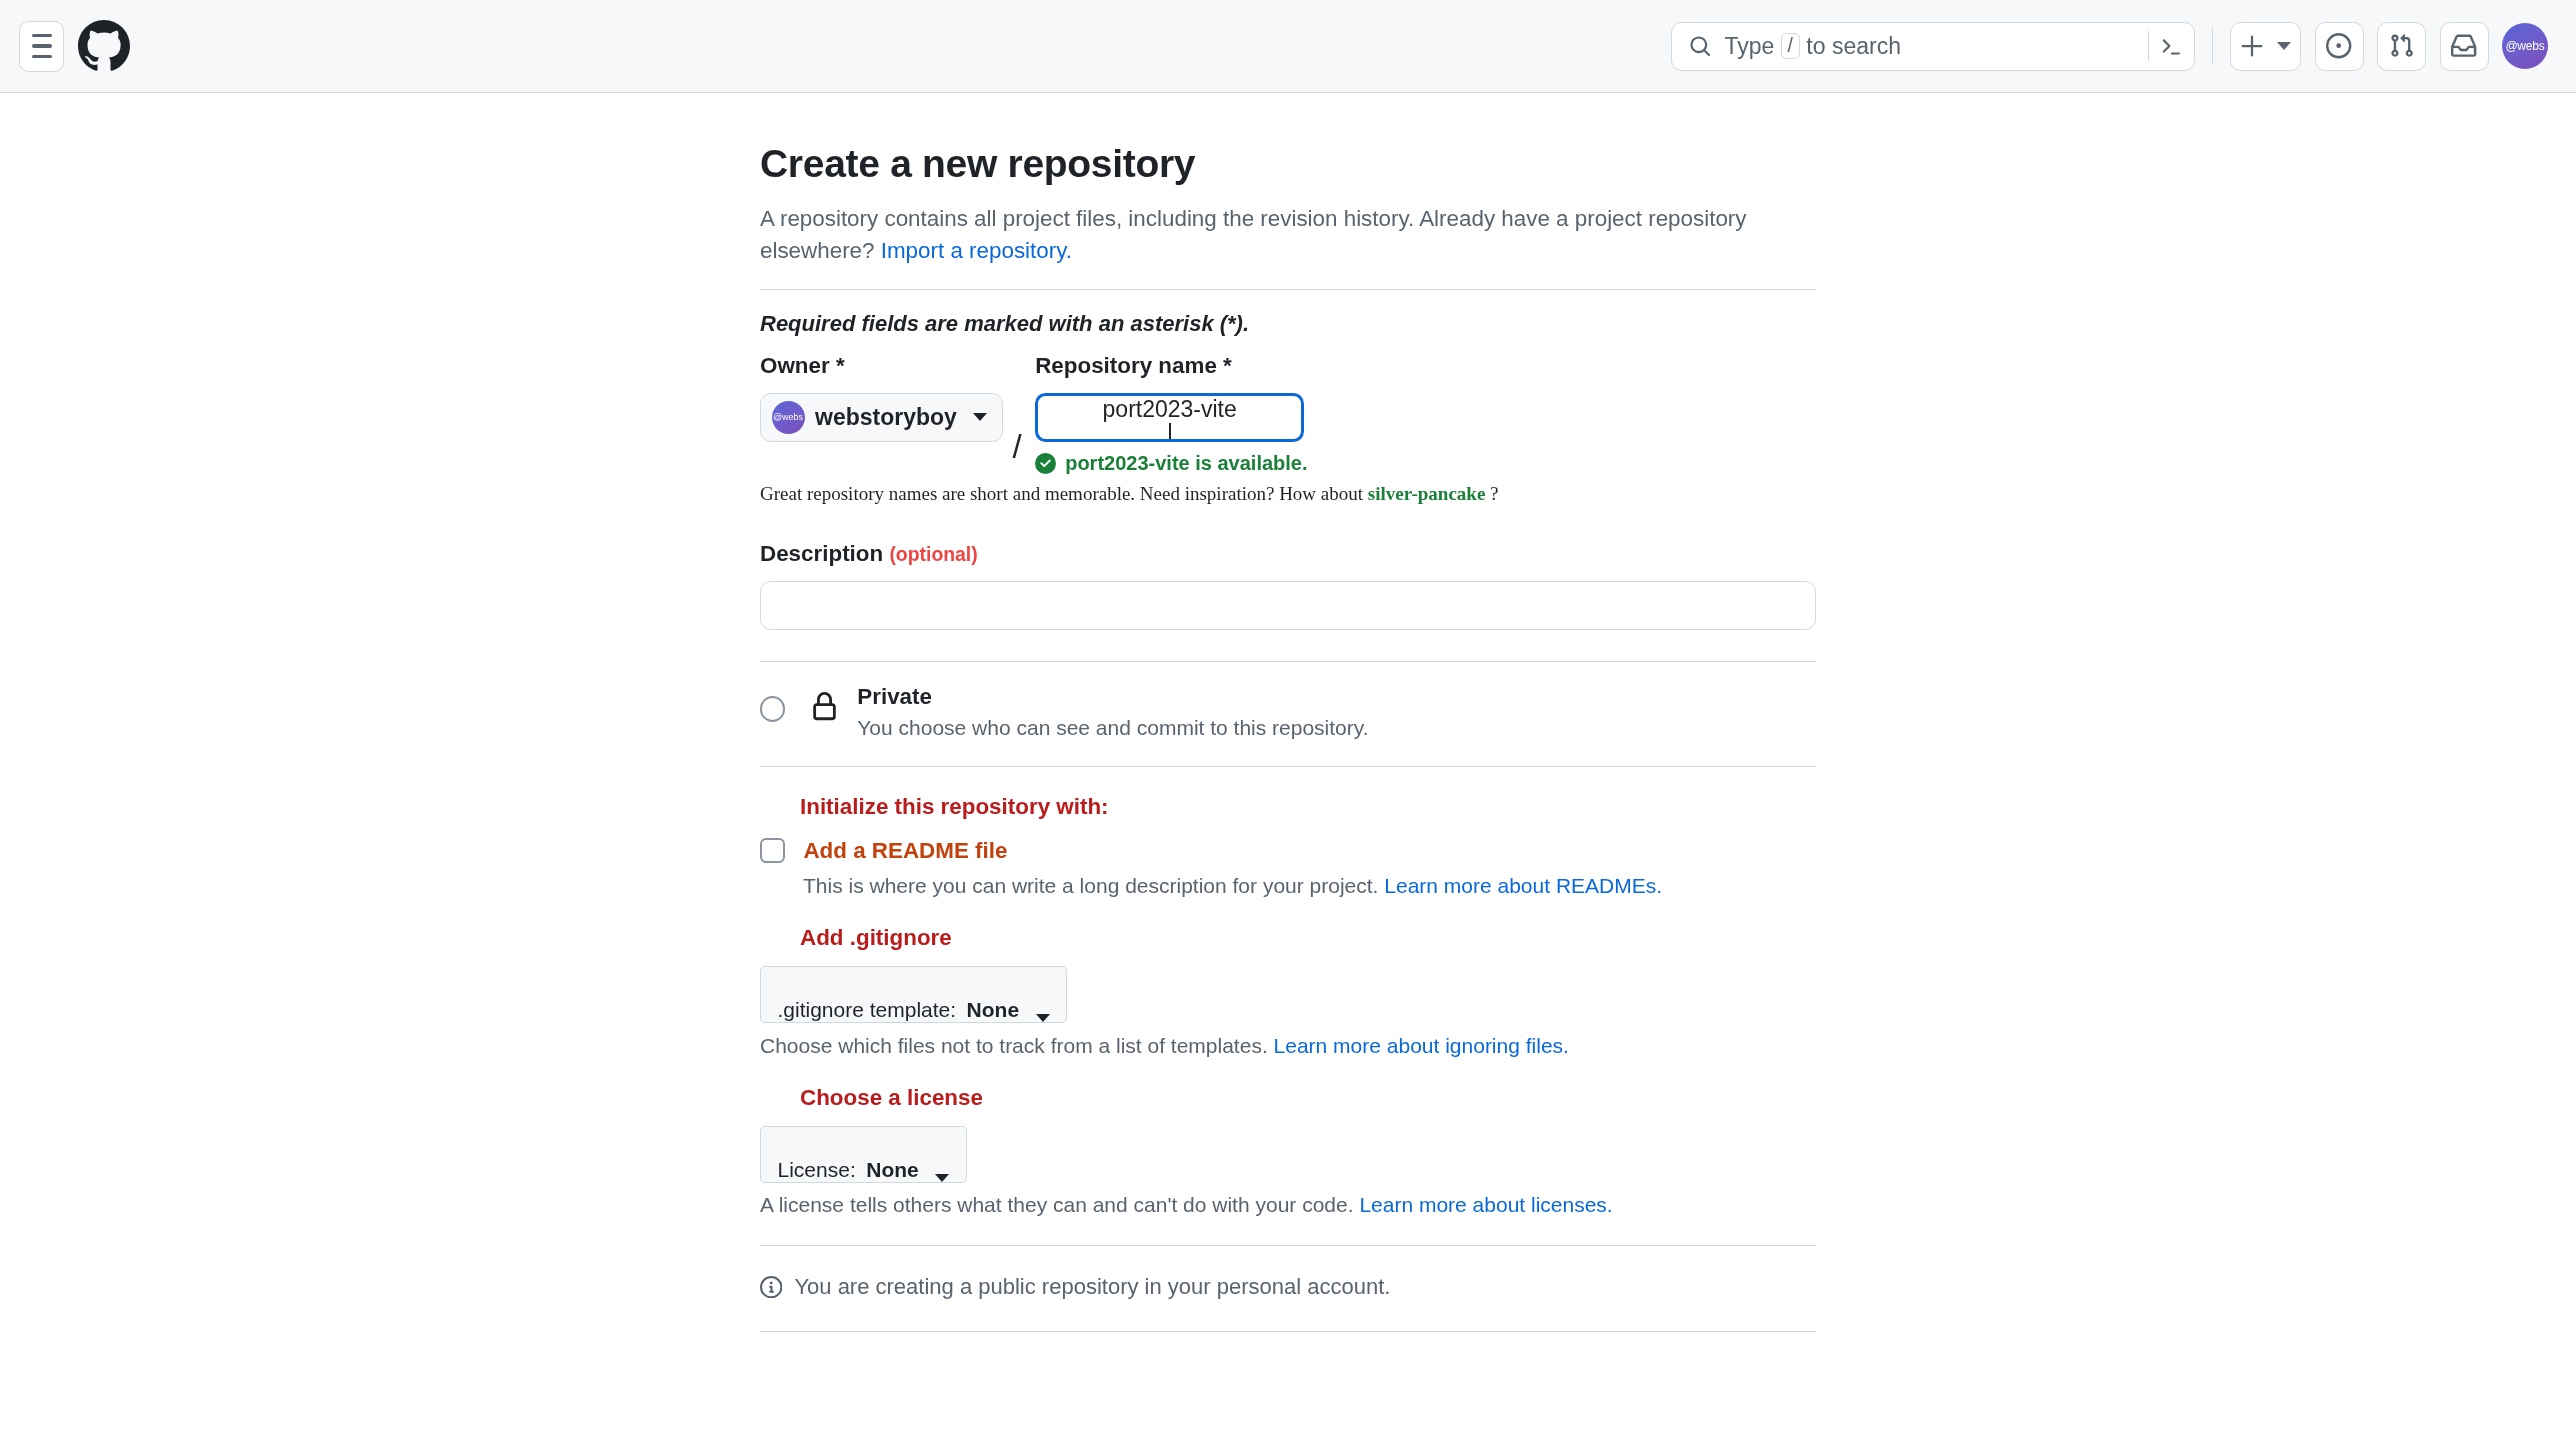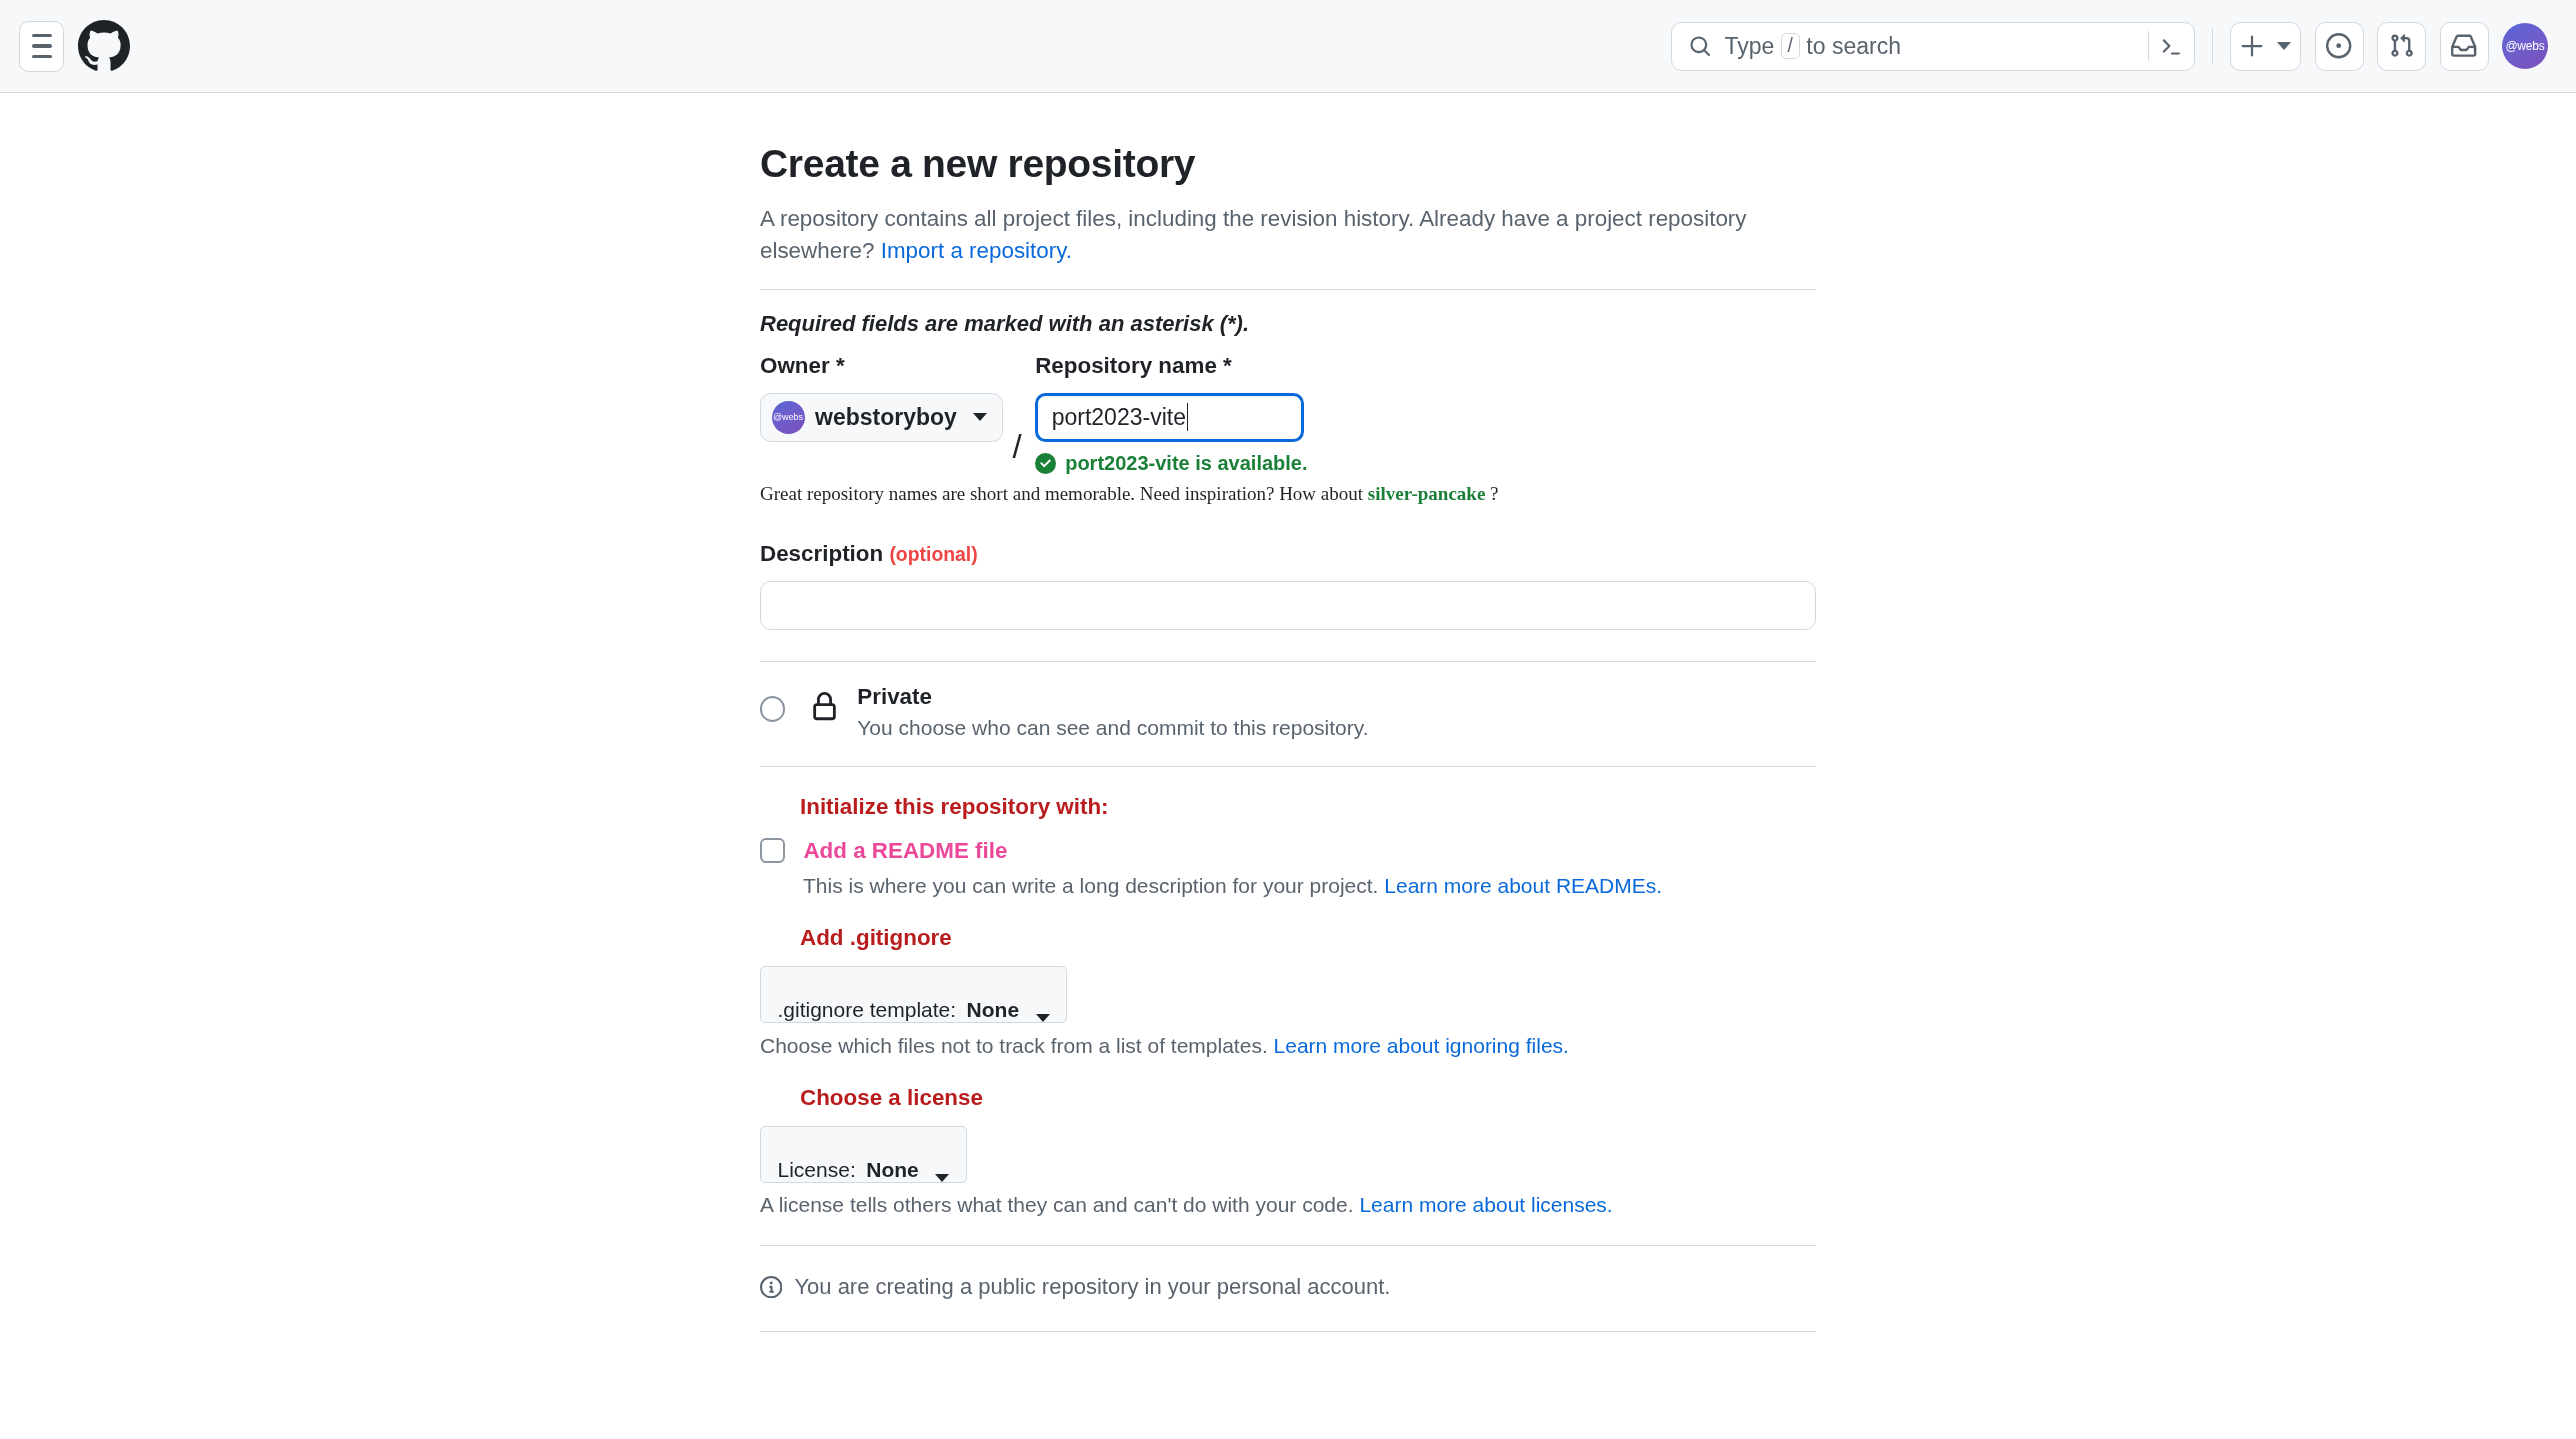--- a/index.html
+++ b/index.html
@@ -172,20 +172,21 @@
     margin-top: 13.5px;
     width: 269px; height: 49px;
     border: 3px solid #0969da;
     border-radius: 10.5px;
     background: #ffffff;
     display: flex; align-items: center;
     padding: 0 13.5px;
     font-size: 23px;
     color: #1f2328;
     position: relative;
+    flex-direction: column;
   }
   .caret-bar {
     display: inline-block;
     width: 1.5px; height: 28px;
     background: #1f2328;
     margin-left: 0.7px;
   }
 
   .avail {
     margin-top: 10.5px;
@@ -237,21 +238,21 @@
   .check-row { display: flex; align-items: center; margin-top: 18px; }
   .checkbox {
     width: 25.4px; height: 25.4px;
     border: 2.2px solid #8c959f;
     border-radius: 6px;
     background: #ffffff;
     margin-right: 18px;
     flex: 0 0 auto;
     cursor: pointer;
   }
-  .check-label { font-size: 22.4px; font-weight: bold; color: #ec4899; }
+  .check-label { font-size: 22.4px; font-weight: bold; color: #c2410c; }
   .hint { font-size: 21px; color: #59636e; margin-top: 10.5px; margin-left: 43px; }
   .hint-flush { margin-left: 0; }
 
   .dd-btn {
     margin-top: 15px;
     height: 57px;
     border: 1.5px solid #d1d9e0;
     border-radius: 5px;
     background: #f6f8fa;
     display: inline-flex; align-items: flex-end;

